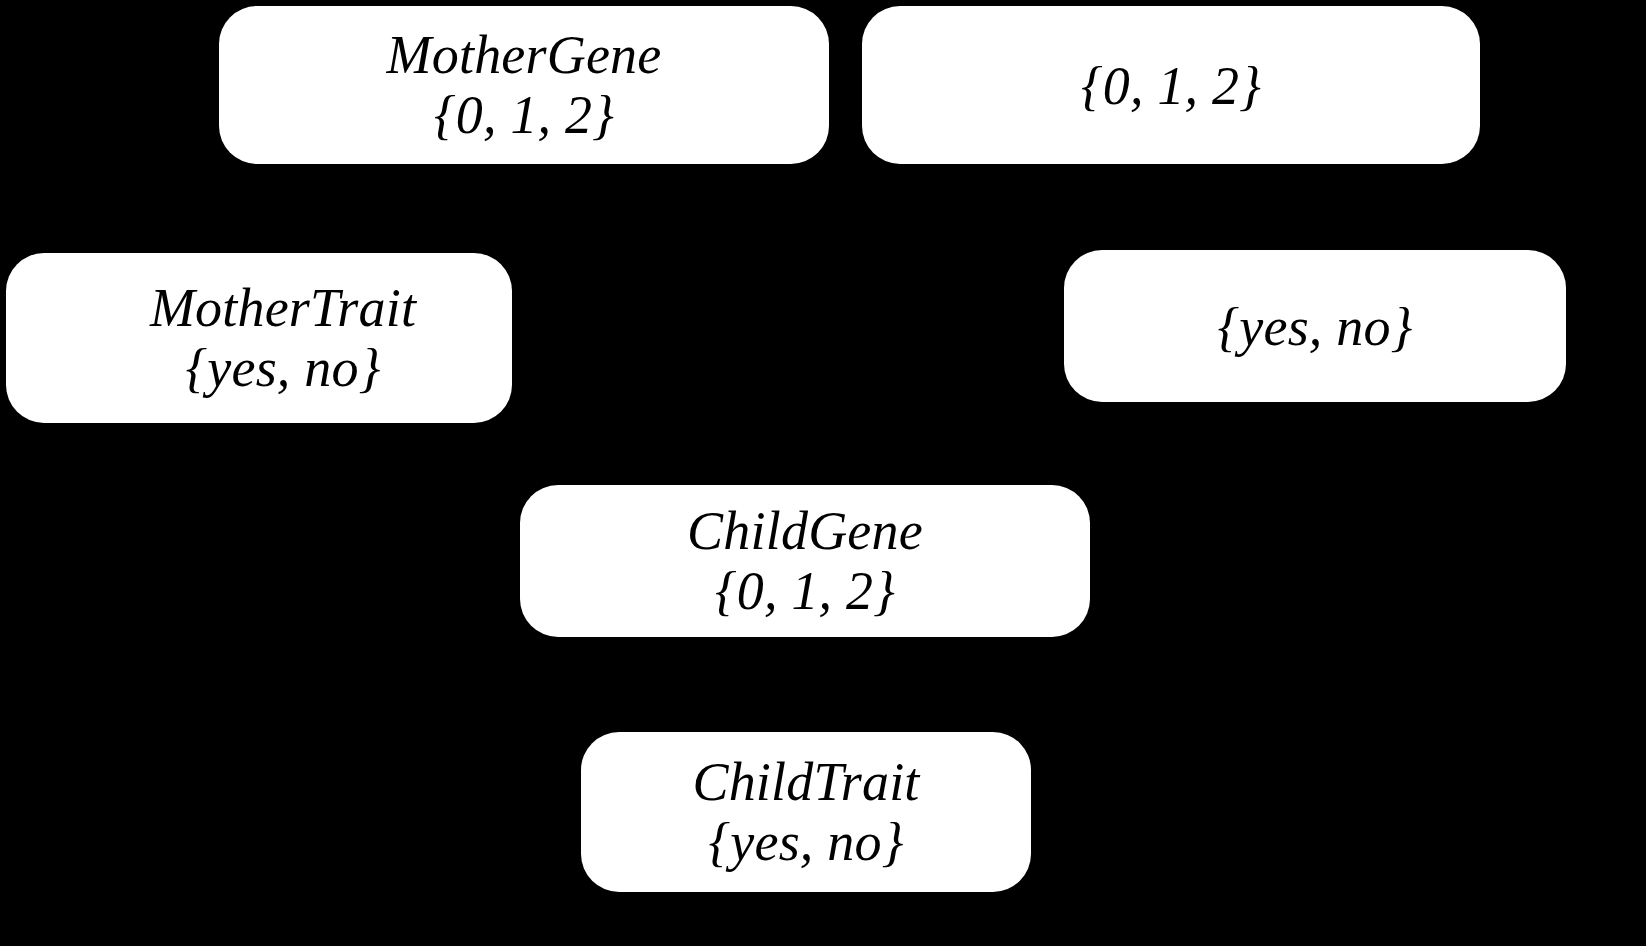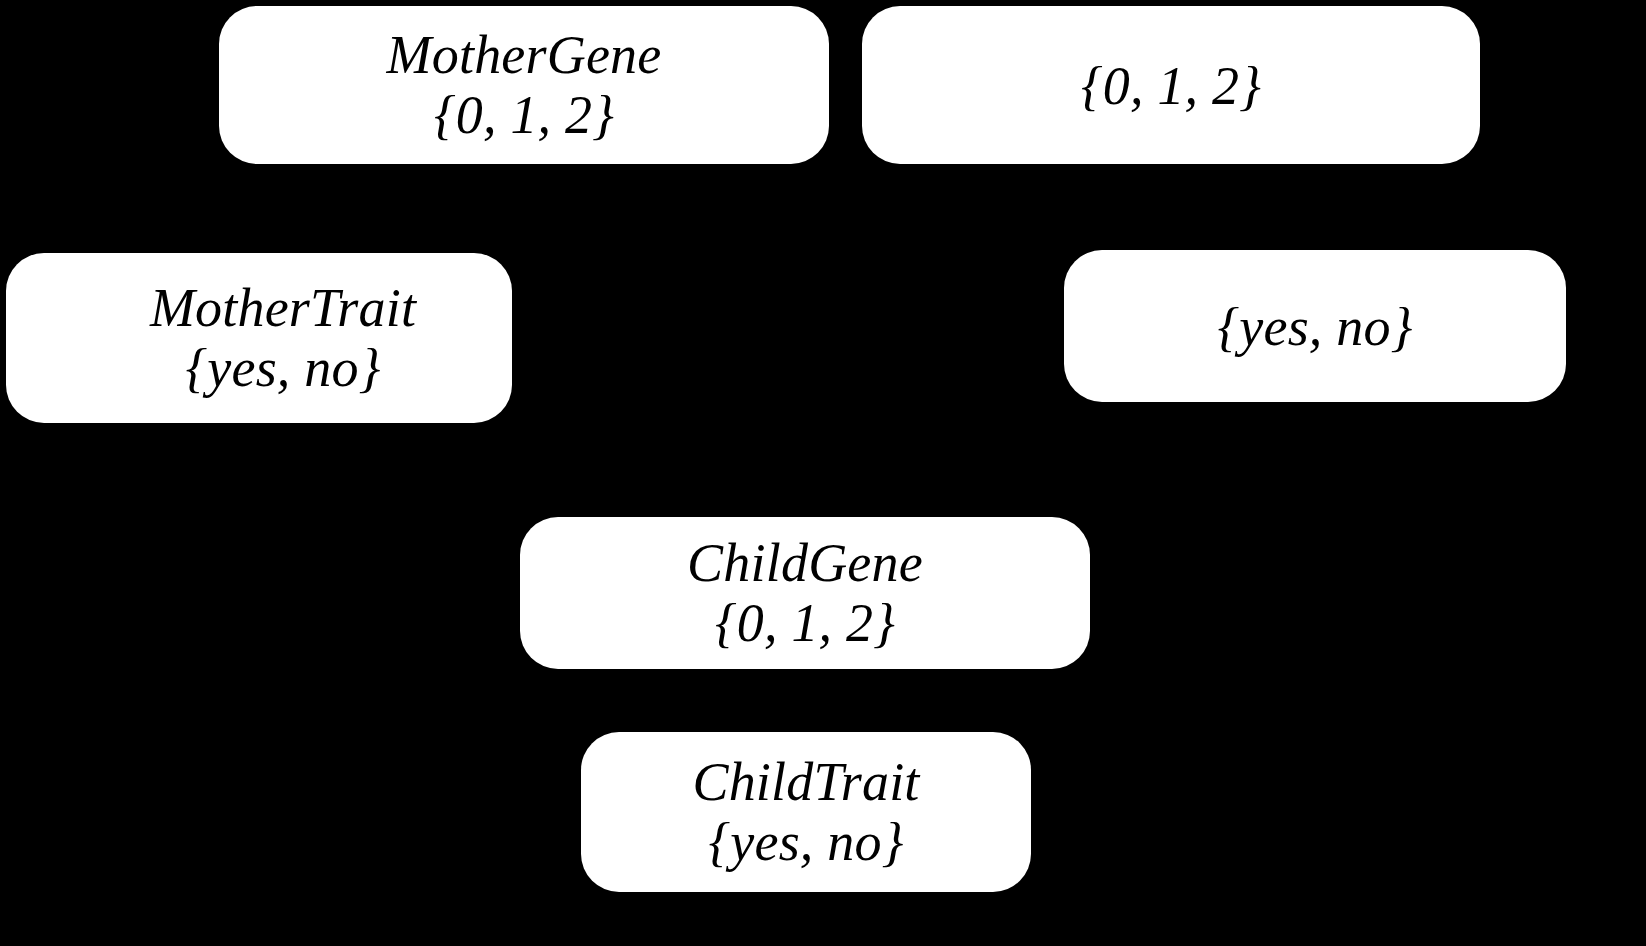--- a/index.html
+++ b/index.html
@@ -42,21 +42,21 @@
     letter-spacing: 0.2px;
     white-space: nowrap;
     margin-top: 2px;
   }
 
   
   #node-mother-gene  { left: 219px; top: 6px;   width: 610px; height: 158px; }
   #node-father-gene  { left: 862px; top: 6px;   width: 618px; height: 158px; }
   #node-mother-trait { left: 6px;   top: 253px; width: 506px; height: 170px; padding-left: 48px; }
   #node-father-trait { left: 1064px;top: 250px; width: 502px; height: 152px; }
-  #node-child-gene   { left: 520px; top: 485px; width: 570px; height: 152px; margin-top: 32px; }
+  #node-child-gene   { left: 520px; top: 485px; width: 570px; height: 152px; }
   #node-child-trait  { left: 581px; top: 732px; width: 450px; height: 160px; text-align: right; }
 </style>
 </head>
 <body>
 
 <div id="canvas">
 
   <div class="node" id="node-mother-gene">
     <div class="node-title">MotherGene</div>
     <div class="node-domain">{0, 1, 2}</div>

